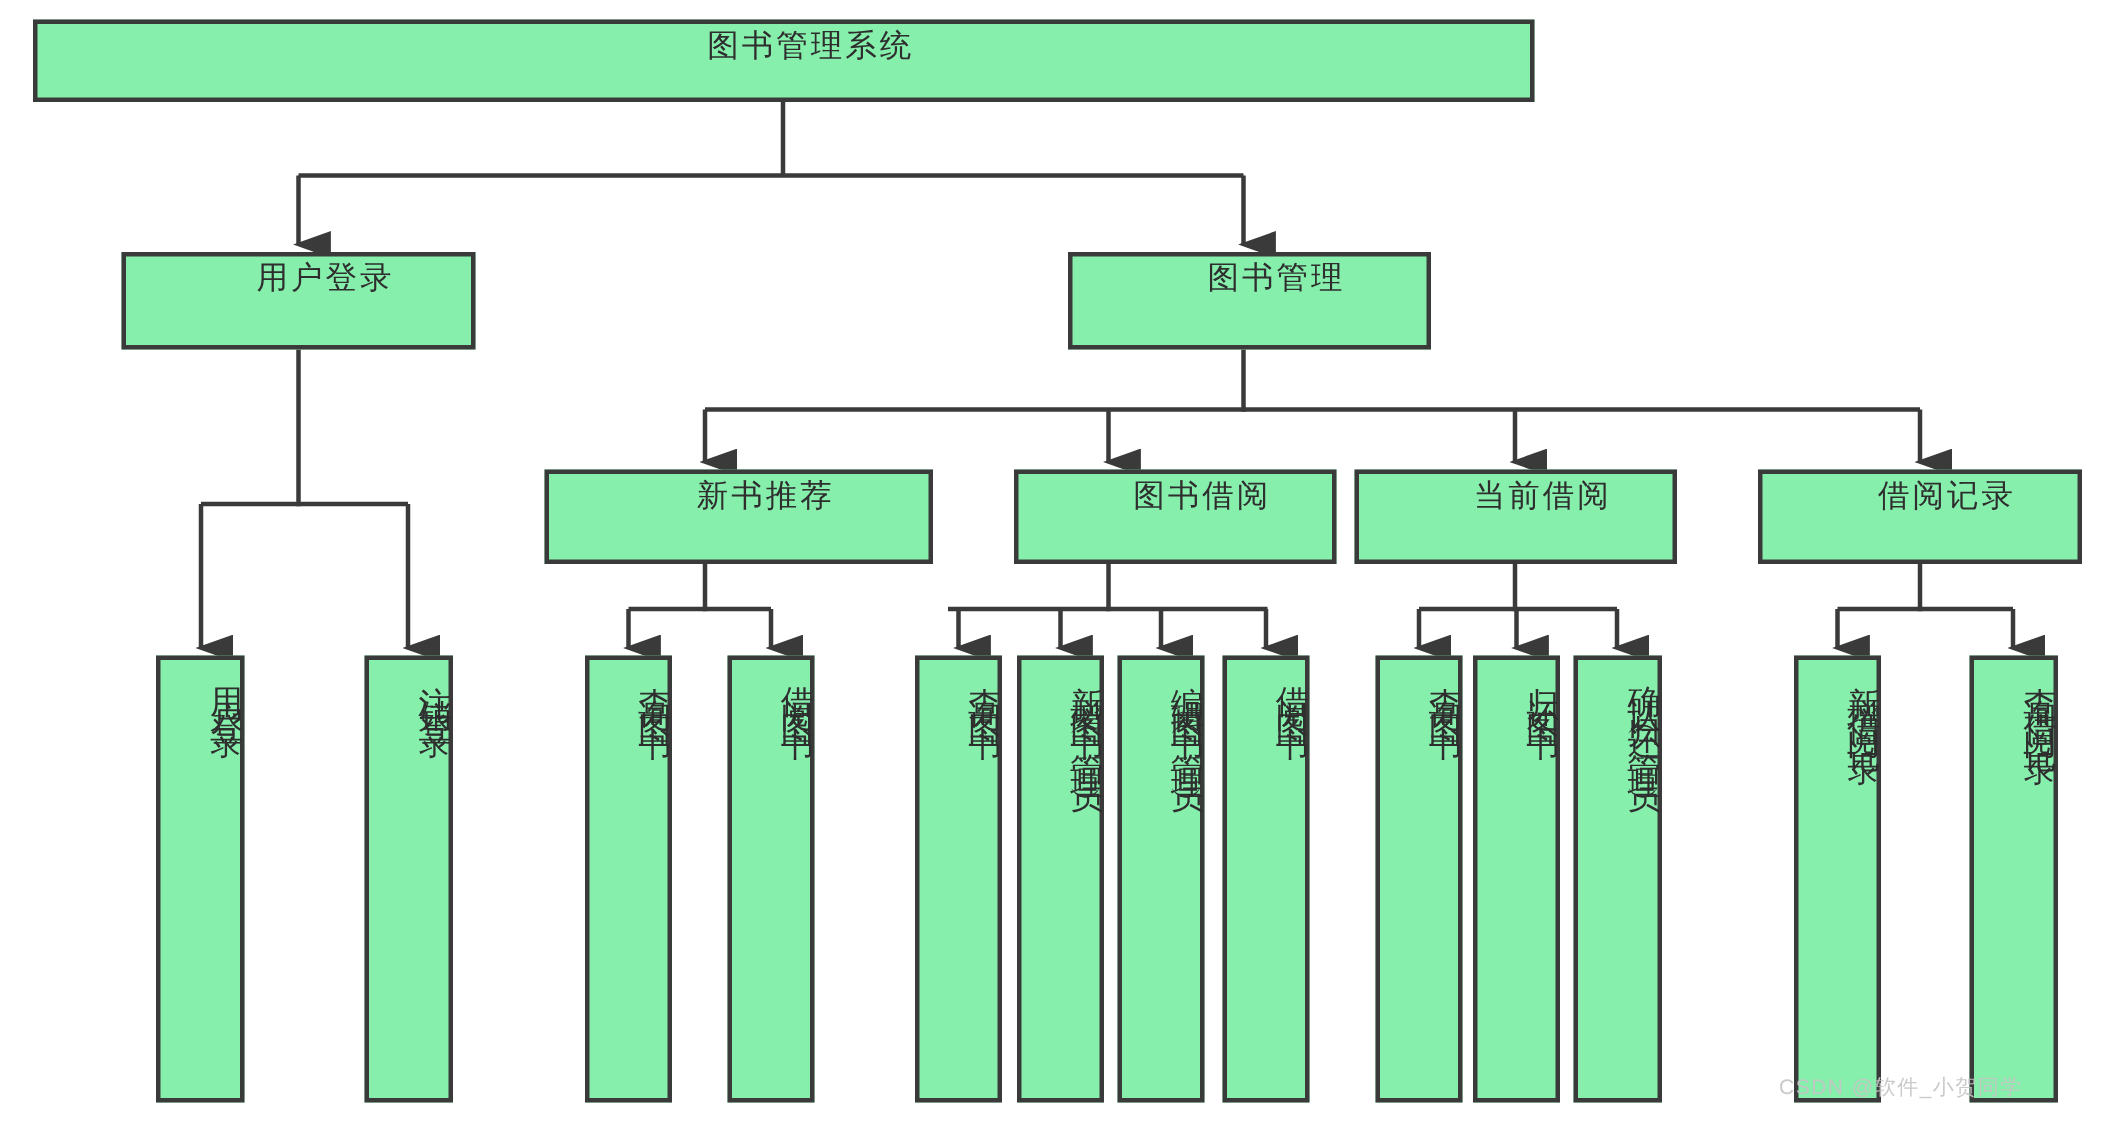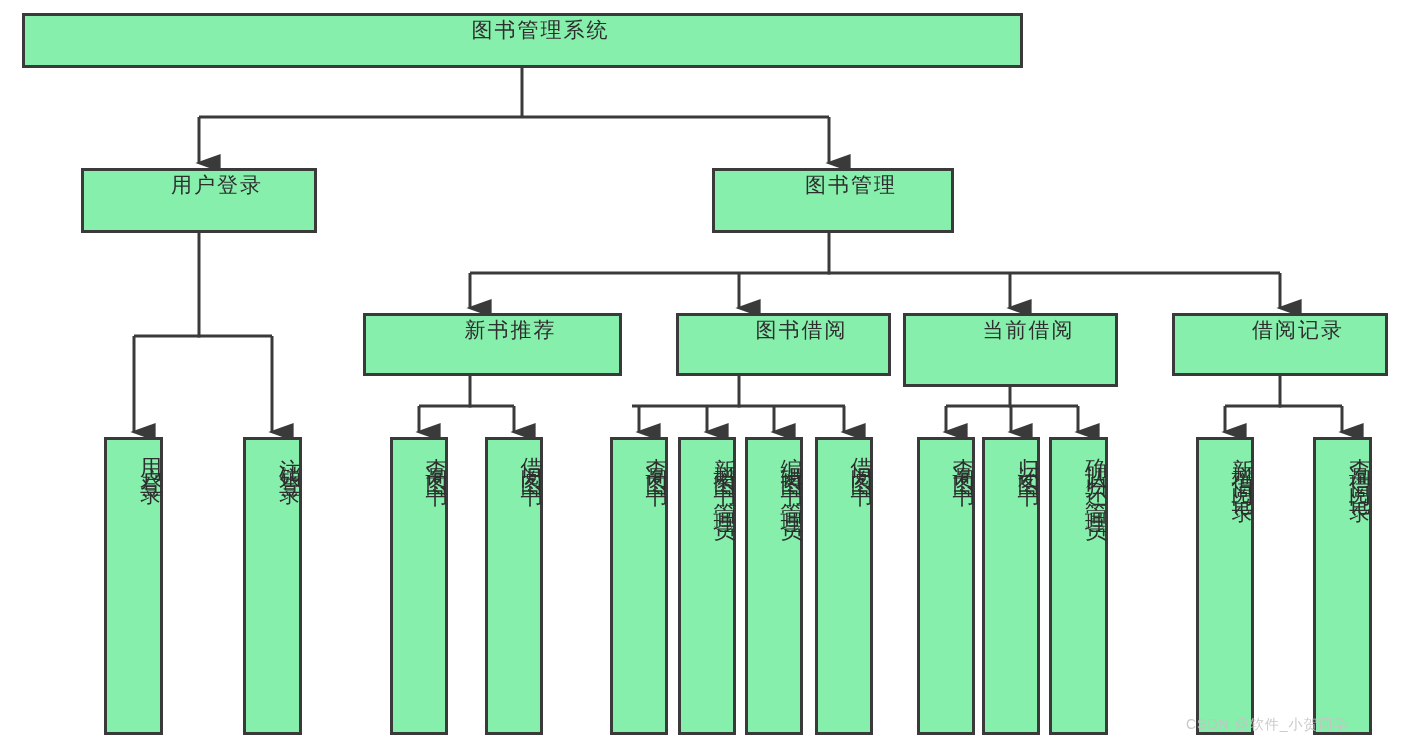--- a/index.html
+++ b/index.html
@@ -110,21 +110,21 @@
   <div class="node h" style="left:712px; top:168px; width:242px; height:65px;">
     <span class="lbl">图书管理</span>
   </div>
 
   <div class="node h" style="left:363px; top:313px; width:259px; height:63px;">
     <span class="lbl">新书推荐</span>
   </div>
   <div class="node h" style="left:632px; top:313px; width:215px; height:63px;margin-left:44px;">
     <span class="lbl">图书借阅</span>
   </div>
-  <div class="node h" style="left:903px; top:313px; width:215px; height:74px;">
+  <div class="node h" style="left:903px; top:313px; width:215px; height:63px;">
     <span class="lbl">当前借阅</span>
   </div>
   <div class="node h" style="left:1172px; top:313px; width:216px; height:63px;">
     <span class="lbl">借阅记录</span>
   </div>
 
   <div class="node v" style="left:104px; top:437px; width:59px; height:298px;">
     <span class="vlbl">用户登录</span>
   </div>
   <div class="node v" style="left:243px; top:437px; width:59px; height:298px;">

